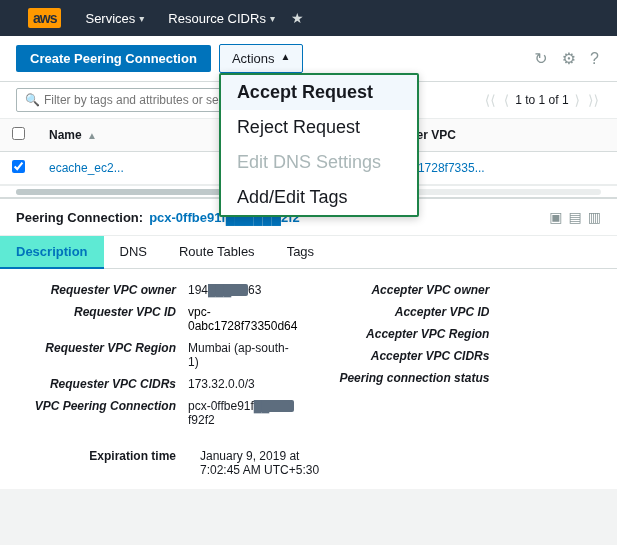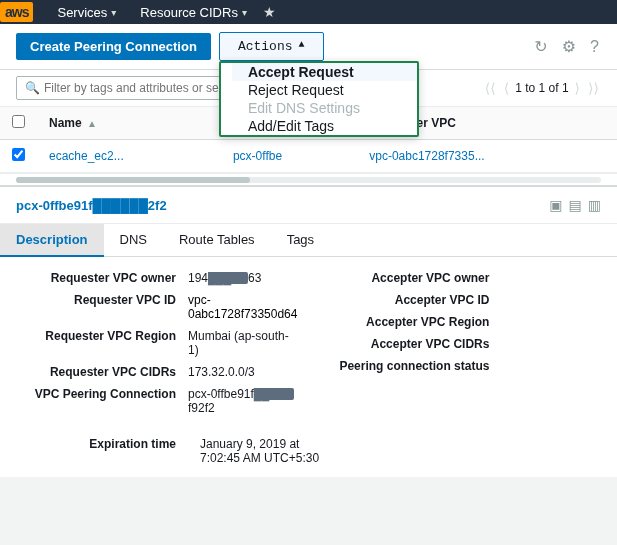--- a/index.html
+++ b/index.html
@@ -1,24 +1,24 @@
 <!DOCTYPE html>
 <html><head>
   <meta charset="utf-8">
   <style>
     * { box-sizing: border-box; margin: 0; padding: 0; }
     body { font-family: 'Amazon Ember', Arial, sans-serif; font-size: 13px; background: #f2f3f3; color: #16191f; }
 
     
     .top-nav {
       background: #232f3e;
-      height: 24px;
-      display: flex;
-      align-items: center;
-      padding: 0 0;
+      height: 36px;
+      display: flex;
+      align-items: center;
+      padding: 0 28px;
       gap: 8px;
     }
     .aws-logo {
       display: flex;
       align-items: center;
       margin-right: 8px;
     }
     .aws-logo-box {
       background: #ff9900;
       color: #232f3e;
@@ -57,29 +57,28 @@
       border-radius: 2px;
       cursor: pointer;
       font-size: 13px;
       font-weight: bold;
       white-space: nowrap;
     }
     .btn-actions {
       background: #fff;
       color: #16191f;
       border: 1px solid #aab7b8;
-      padding: 6px 18px;
+      padding: 6px 12px;
       border-radius: 2px;
       cursor: pointer;
       font-size: 13px;
       display: flex;
       align-items: flex-start;
       gap: 6px;
       position: relative;
-      font-family: Liberation Mono, monospace;
     }
     .btn-actions.active {
       border-color: #0073bb;
       background: #f2f8fd;
     }
     .chevron-up { font-size: 10px; }
     .toolbar-right {
       margin-left: auto;
       display: flex;
       align-items: center;
@@ -102,27 +101,26 @@
       top: 100%;
       left: 0;
       background: #fff;
       border: 2px solid #1d8348;
       border-radius: 2px;
       box-shadow: 0 2px 8px rgba(0,0,0,0.2);
       z-index: 1000;
       min-width: 200px;
     }
     .dropdown-item {
-      padding: 1px 16px;
-      cursor: pointer;
-      font-size: 14px;
-      color: #16191f;
-      display: flex;
-      align-items: center;
-      margin-left: 11px;
+      padding: 7px 16px;
+      cursor: pointer;
+      font-size: 18px;
+      color: #16191f;
+      display: flex;
+      align-items: center;
     }
     .dropdown-item.active {
       background: #f2f8fd;
       font-weight: bold;
       color: #16191f;
     }
     .dropdown-item.disabled {
       color: #aab7b8;
       cursor: default;
     }
@@ -258,21 +256,21 @@
       font-size: 13px;
       cursor: pointer;
       color: #16191f;
       border-bottom: 2px solid transparent;
       margin-bottom: -1px;
     }
     .tab.active {
       border-bottom: 2px solid #0073bb;
       color: #0073bb;
       font-weight: bold;
-      background: #e5e5e5;
+      background: #5eead4;
     }
 
     
     .details-grid {
       display: grid;
       grid-template-columns: 1fr 1fr;
       padding: 10px 0;
     }
     .detail-col { padding: 0 16px; }
     .detail-row {
@@ -280,20 +278,21 @@
       padding: 4px 0;
       font-size: 12px;
     }
     .detail-label {
       font-weight: bold;
       text-align: right;
       min-width: 160px;
       margin-right: 12px;
       color: #16191f;
       white-space: nowrap;
+      font-style: italic;
     }
     .detail-value { color: #16191f; }
     .detail-value.link { color: #000000; cursor: pointer; }
 
     .expiration-section {
       padding: 8px 16px 12px;
       font-size: 12px;
       display: flex;
       align-items: flex-start;
     }
@@ -408,20 +407,21 @@
 
 <div class="hscroll-bar">
   <div class="hscroll-track">
     <div class="hscroll-thumb"></div>
   </div>
 </div>
 
 <div class="bottom-panel">
   <div class="peering-connection-header">
     <div class="peering-conn-title">
+      <span>Peering Connection:</span>
       <span class="conn-id">pcx-0ffbe91f██████2f2</span>
     </div>
     <div class="panel-icons">
       <span class="panel-icon">▣</span>
       <span class="panel-icon">▤</span>
       <span class="panel-icon">▥</span>
     </div>
   </div>
 
   <div class="tabs-row">

